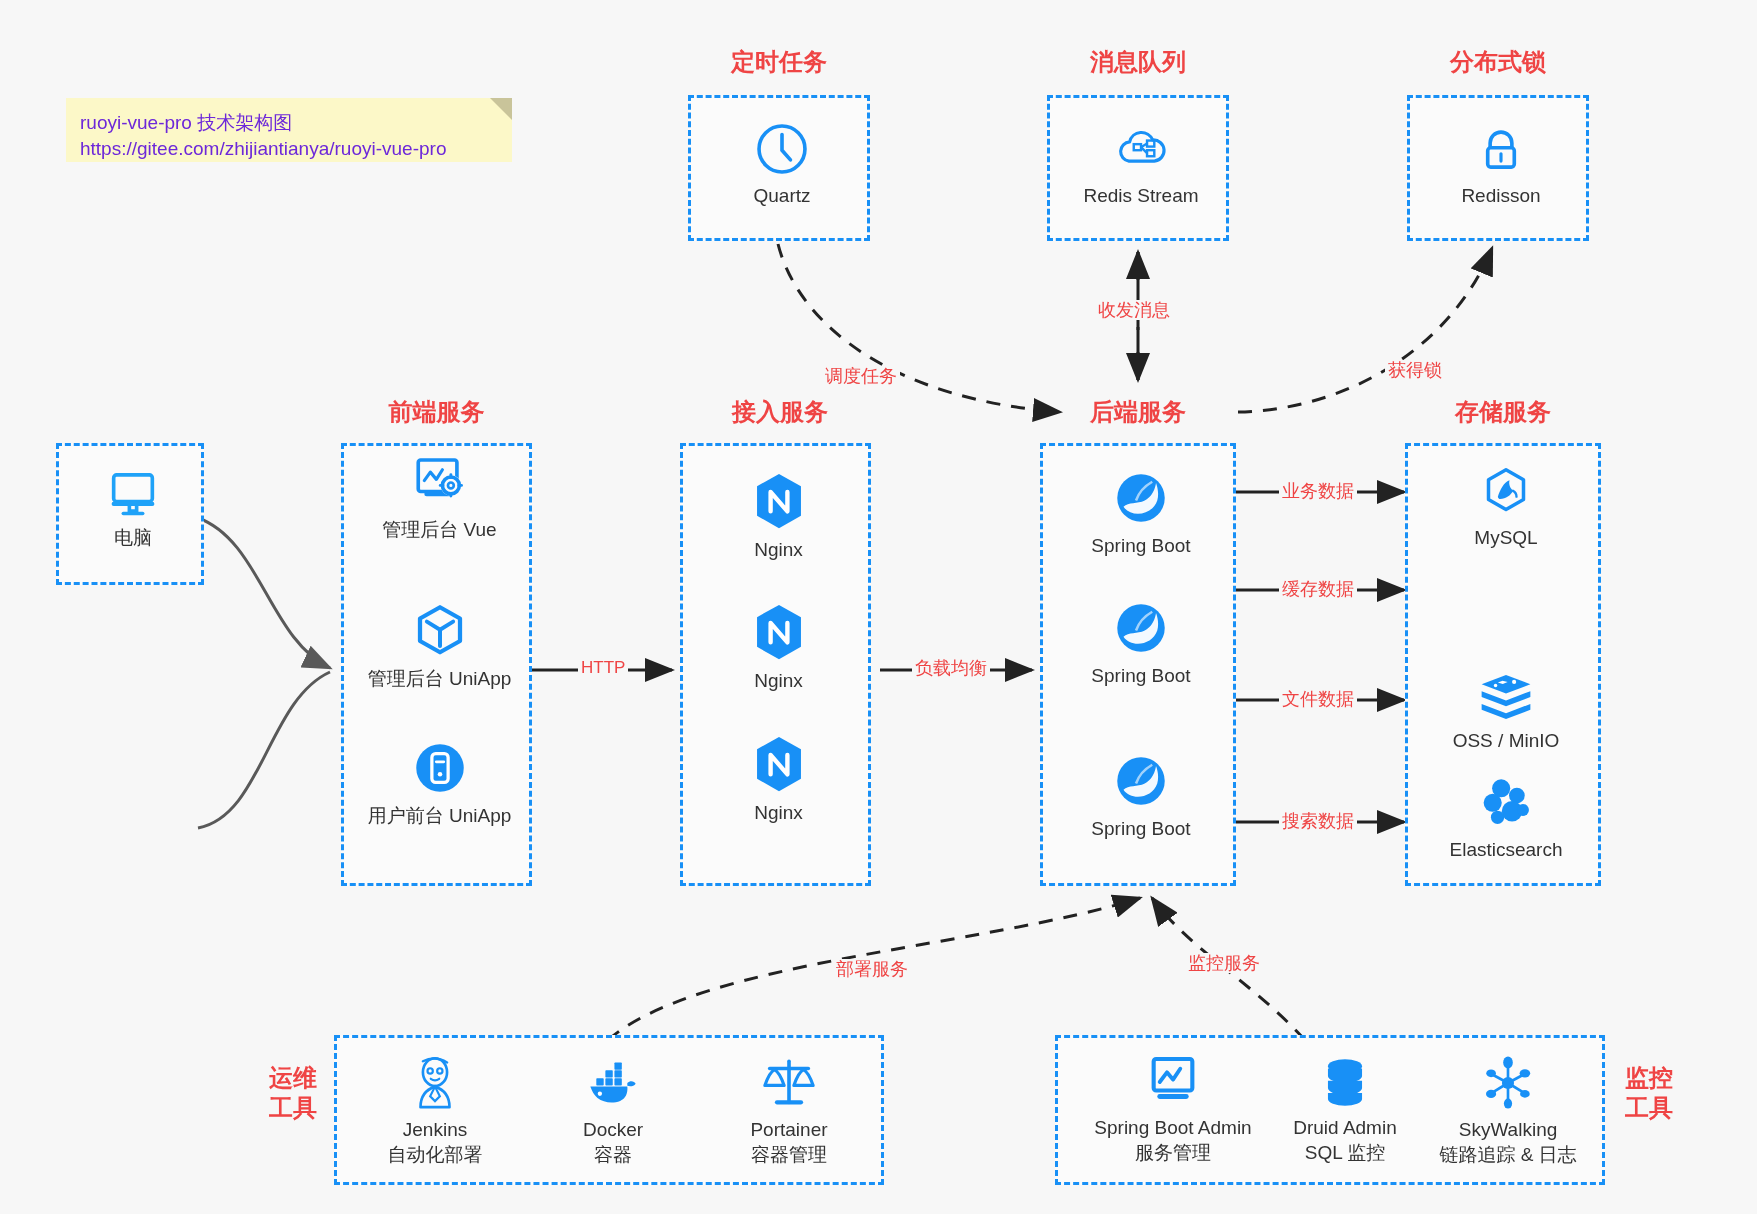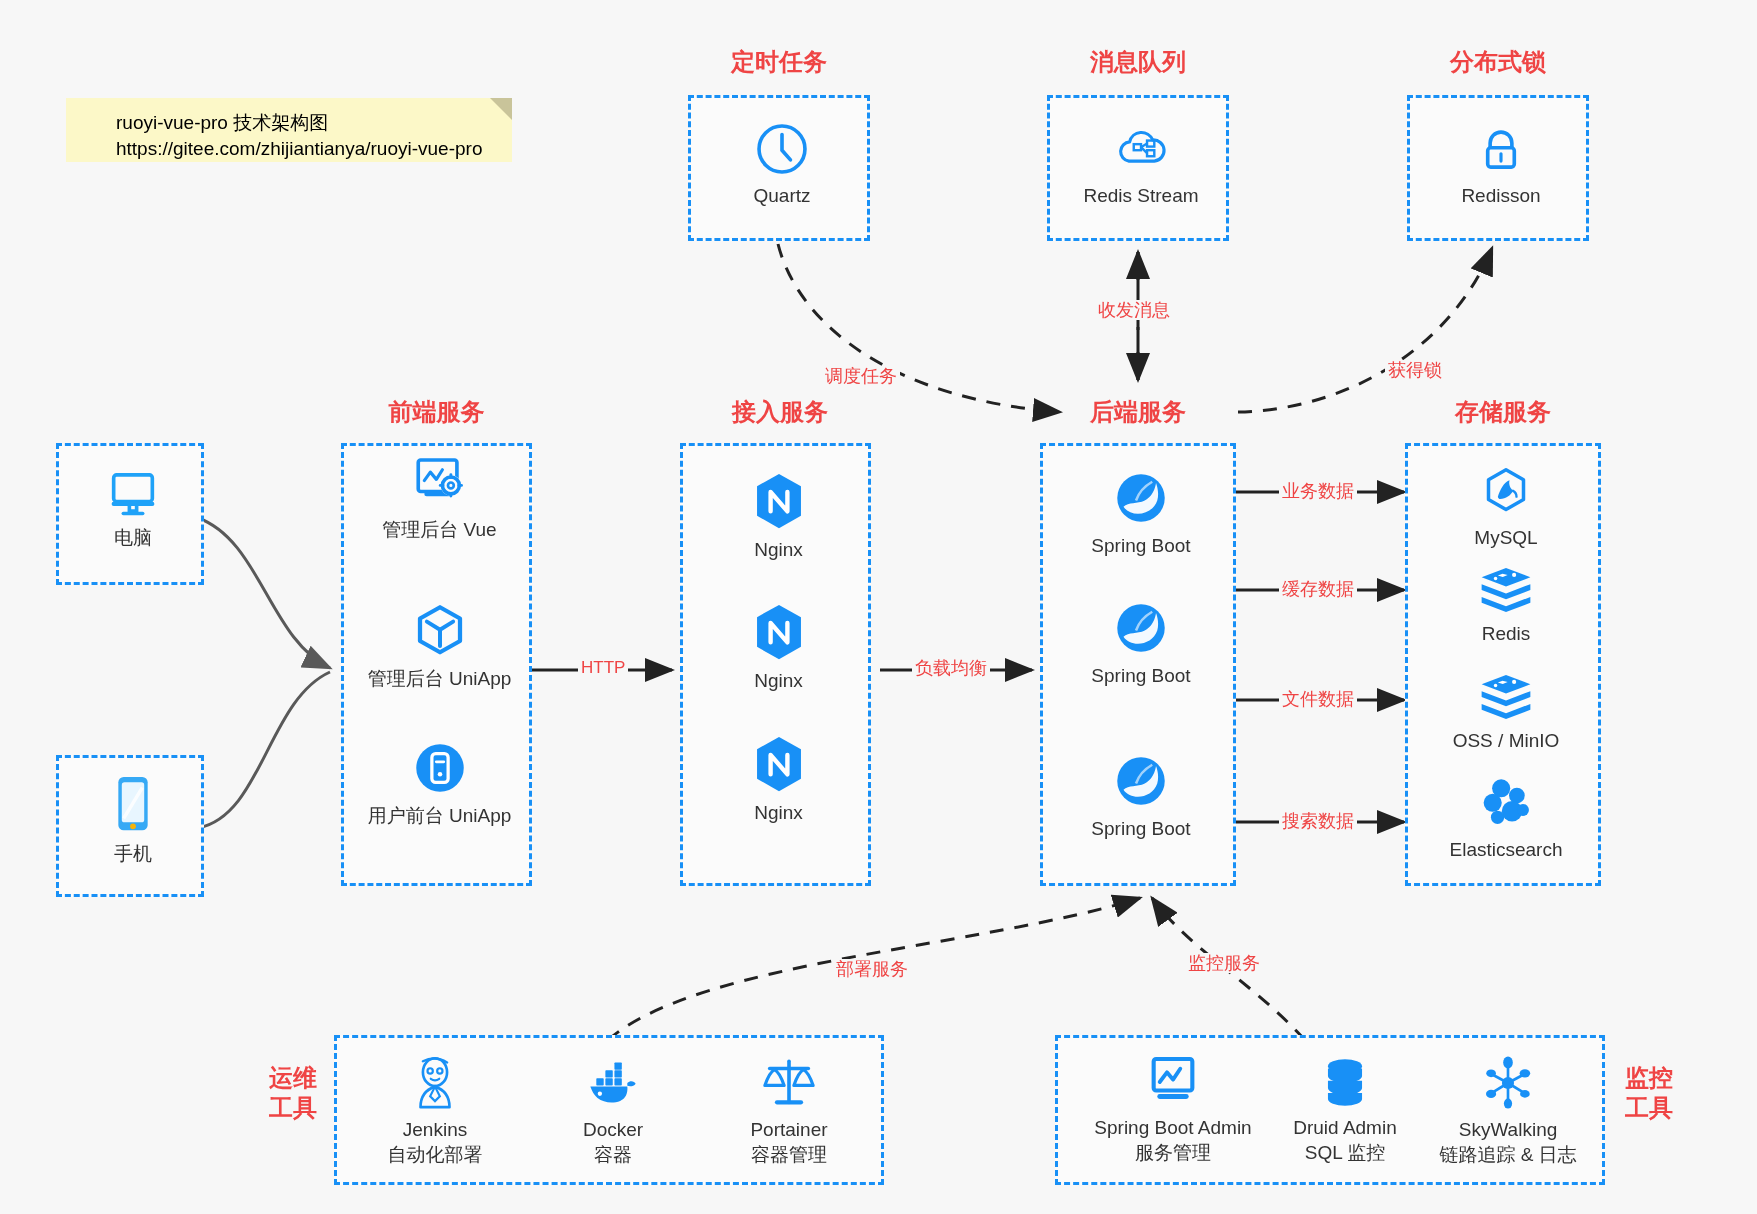--- a/index.html
+++ b/index.html
@@ -16,21 +16,21 @@
   .note{
     position:absolute;left:66px;top:98px;width:446px;height:64px;
     background:#fcf8c8;
     box-shadow:0 0 0 0 transparent;
     padding:12px 14px 0 14px;box-sizing:border-box;
   }
   .note .fold{
     position:absolute;right:0;top:0;width:0;height:0;
     border-left:22px solid transparent;border-top:22px solid #c9c49a;
   }
-  .note-line{font-size:19px;color:#000000;line-height:26px;white-space:nowrap;margin-left:36px;}
+  .note-line{font-size:19px;color:#6d28d9;line-height:26px;white-space:nowrap;}
 
   
   .sec-title{
     position:absolute;color:#ef4444;font-weight:bold;font-size:24px;
     white-space:nowrap;text-align:center;
   }
   .sec-title.vert{line-height:30px;text-align:center;}
 
   
   .dbox{
@@ -148,31 +148,20 @@
       <svg class="ic" width="58" height="54" viewBox="0 0 48 44">
         <rect x="8" y="7" width="32" height="22" rx="2.5" fill="none" stroke="#1fa2f8" stroke-width="3"></rect>
         <path d="M8 31 h32" stroke="#1fa2f8" stroke-width="3.4" stroke-linecap="round"></path>
         <path d="M21 31 v6 h6 v-6" fill="none" stroke="#1fa2f8" stroke-width="3"></path>
         <path d="M16 39 h16" stroke="#1fa2f8" stroke-width="3" stroke-linecap="round"></path>
       </svg>
       <div class="cap">电脑</div>
     </div>
   </div>
 
-  <div class="dbox" style="left:56px;top:755px;width:148px;height:142px;">
-    <div class="node" style="left:0;top:16px;width:148px;">
-      <svg class="ic" width="48" height="62" viewBox="0 0 36 46">
-        <rect x="7" y="2" width="22" height="40" rx="4" fill="#36a9f5"></rect>
-        <rect x="9.6" y="6" width="16.8" height="30" rx="2" fill="#e8f6ff"></rect>
-        <path d="M11 33 L25 10" stroke="#ffffff" stroke-width="2.6" opacity="0.85"></path>
-        <circle cx="18" cy="39" r="2.2" fill="#f5b30b"></circle>
-      </svg>
-      <div class="cap">手机</div>
-    </div>
-  </div>
 
   <div class="dbox" style="left:341px;top:443px;width:191px;height:443px;">
     <div class="node" style="left:0;top:8px;width:191px;">
       <svg class="ic" width="62" height="58" viewBox="0 0 50 48">
         <rect x="7" y="5" width="32" height="26" rx="2" fill="none" stroke="#1890f6" stroke-width="3"></rect>
         <path d="M12 22 l5 -7 l5 6 l5 -8" fill="none" stroke="#1890f6" stroke-width="2.6" stroke-linecap="round" stroke-linejoin="round"></path>
         <path d="M14 33 h18" stroke="#1890f6" stroke-width="4" stroke-linecap="round"></path>
         <circle cx="34" cy="26" r="8.6" fill="#fbfbfb"></circle>
         <circle cx="34" cy="26" r="7" fill="none" stroke="#1890f6" stroke-width="3"></circle>
         <circle cx="34" cy="26" r="2.4" fill="none" stroke="#1890f6" stroke-width="2.2"></circle>
@@ -265,31 +254,20 @@
   <div class="dbox" style="left:1405px;top:443px;width:196px;height:443px;">
     <div class="node" style="left:0;top:18px;width:196px;">
       <svg class="ic" width="56" height="56" viewBox="0 0 48 48">
         <path d="M24 5 L39 13.5 V30.5 L24 39 L9 30.5 V13.5 Z" fill="none" stroke="#1890f6" stroke-width="3" stroke-linejoin="round"></path>
         <path d="M17 28 C19 22 22 16 27 14 C26 18 28 21 30 23 C28 27 24 30 19 30 C18 30 17 29 17 28 Z" fill="#1890f6"></path>
         <path d="M30 23 C32 24 33 26 33 28" fill="none" stroke="#1890f6" stroke-width="2" stroke-linecap="round"></path>
       </svg>
       <div class="cap">MySQL</div>
     </div>
 
-    <div class="node" style="left:0;top:118px;width:196px;">
-      <svg class="ic" width="58" height="52" viewBox="0 0 50 44">
-        <path d="M25 3 L46 11 L25 19 L4 11 Z" fill="#1890f6"></path>
-        <path d="M4 17 L25 25 L46 17 L46 22 L25 30 L4 22 Z" fill="#1890f6"></path>
-        <path d="M4 28 L25 36 L46 28 L46 33 L25 41 L4 33 Z" fill="#1890f6"></path>
-        <path d="M18 9.5 l4 -1.6 l4.4 1.2 l-4.2 1.8 z" fill="#ffffff"></path>
-        <circle cx="32" cy="9" r="1.8" fill="#ffffff"></circle>
-        <circle cx="16" cy="12" r="1.5" fill="#ffffff"></circle>
-      </svg>
-      <div class="cap">Redis</div>
-    </div>
 
     <div class="node" style="left:0;top:225px;width:196px;">
       <svg class="ic" width="58" height="52" viewBox="0 0 50 44">
         <path d="M25 3 L46 11 L25 19 L4 11 Z" fill="#1890f6"></path>
         <path d="M4 17 L25 25 L46 17 L46 22 L25 30 L4 22 Z" fill="#1890f6"></path>
         <path d="M4 28 L25 36 L46 28 L46 33 L25 41 L4 33 Z" fill="#1890f6"></path>
         <path d="M18 9.5 l4 -1.6 l4.4 1.2 l-4.2 1.8 z" fill="#ffffff"></path>
         <circle cx="32" cy="9" r="1.8" fill="#ffffff"></circle>
         <circle cx="16" cy="12" r="1.5" fill="#ffffff"></circle>
       </svg>

